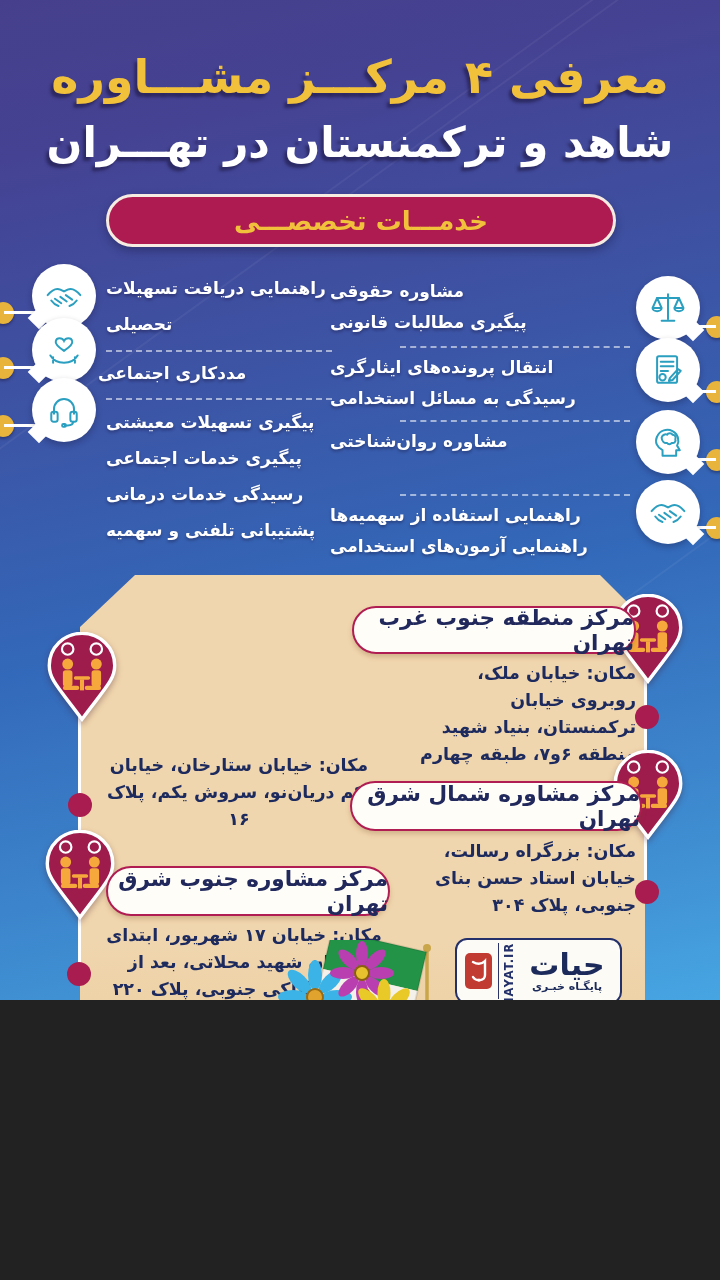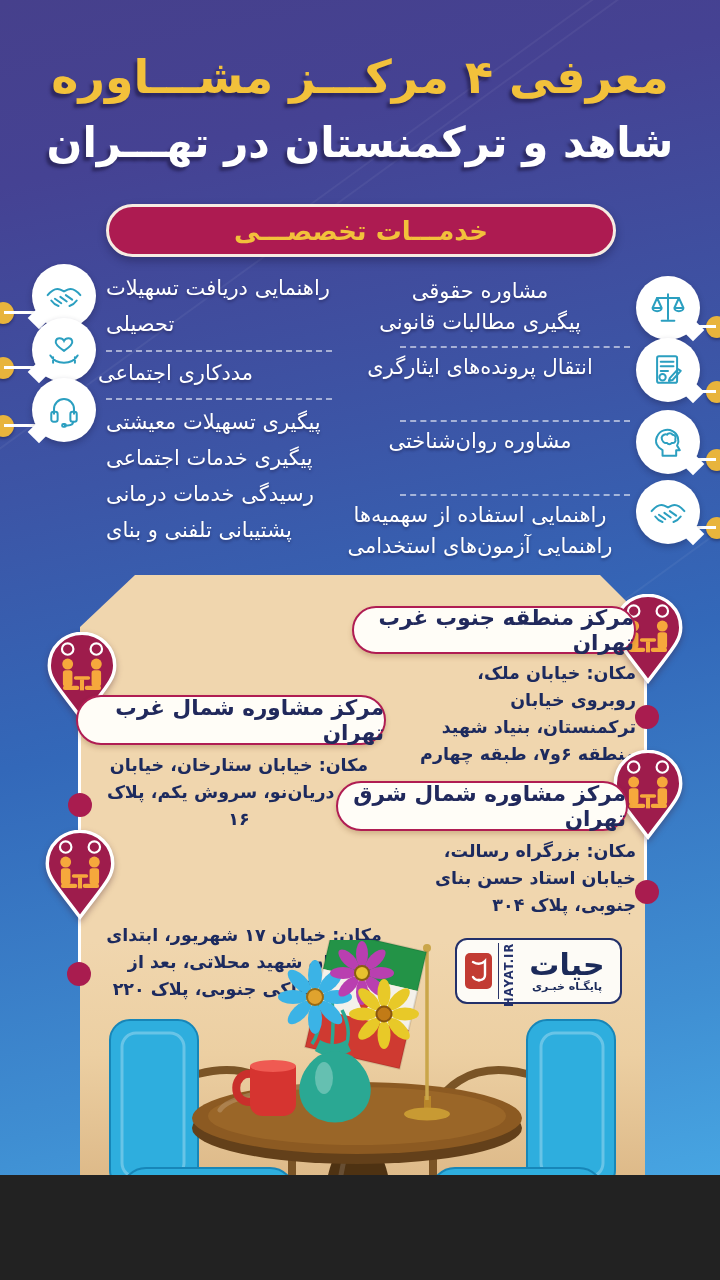--- a/index.html
+++ b/index.html
@@ -1,33 +1,33 @@
 <!DOCTYPE html>
 <html lang="fa" dir="rtl"><head>
 <meta charset="utf-8">
 <style>
   html,body{margin:0;padding:0;background:#222;}
-  .stage{position:relative;width:720px;height:1175px;overflow:hidden;
+  .stage{position:relative;width:720px;height:1000px;overflow:hidden;
          font-family:"DejaVu Sans","Liberation Sans",sans-serif;
          background:linear-gradient(168deg,#46408c 0%,#454293 14%,#3c55a6 38%,#3368b9 58%,#3f8ed2 86%,#47a5e2 100%);}
   .bg-line{position:absolute;width:1400px;height:2px;background:rgba(255,255,255,.05);transform:rotate(-36deg);transform-origin:left top;}
   .abs{position:absolute;}
   
   .title1{left:0;top:50px;width:720px;text-align:center;color:#f2c13b;font-size:46px;font-weight:800;
           text-shadow:-3px 4px 3px rgba(25,20,60,.55);letter-spacing:-1px;}
   .title2{left:0;top:118px;width:720px;text-align:center;color:#ffffff;font-size:42px;font-weight:800;
           text-shadow:-3px 4px 3px rgba(25,20,60,.55);}
-  .badge{left:106px;top:204px;width:504px;height:47px;background:#ad1b51;border:3px solid #f6ece2;border-radius:28px;
+  .badge{left:106px;top:194px;width:504px;height:47px;background:#ad1b51;border:3px solid #f6ece2;border-radius:28px;
          display:flex;align-items:center;justify-content:center;color:#f2c13b;font-size:26px;font-weight:800;
          box-shadow:0 4px 8px rgba(20,15,50,.35);}
   
-  .svc{color:#fff;font-weight:400;font-size:21px;text-shadow:0 2px 3px rgba(20,15,50,.4);}
+  .svc{color:#fff;font-weight:700;font-size:17px;text-shadow:0 2px 3px rgba(20,15,50,.4);}
   .svc div{white-space:nowrap;}
   .svc-left{text-align:left;line-height:36px;}
-  .svc-right{text-align:center;line-height:31px;}
+  .svc-right{text-align:left;line-height:31px;}
   .bubble{width:64px;height:64px;background:#fff;border-radius:50%;box-shadow:0 3px 6px rgba(20,15,50,.3);
           display:flex;align-items:center;justify-content:center;}
   .bubble:after{content:"";position:absolute;width:16px;height:16px;background:#fff;transform:rotate(45deg);bottom:2px;}
   .bubble.tl:after{left:-1px;}
   .bubble.tr:after{right:-1px;}
   .dash{border-top:2px dashed rgba(255,255,255,.55);height:0;}
   .gdot{width:22px;height:22px;border-radius:50%;background:#e8b43c;box-shadow:0 2px 3px rgba(20,15,50,.4);}
   .gline{height:3px;background:#fff;}
   
   .card{left:80px;top:575px;width:565px;height:705px;
@@ -103,21 +103,21 @@
   </div>
   <div class="abs dash" style="left:106px;top:350px;width:226px;"></div>
   <div class="abs svc svc-left" style="left:98px;top:355px;">
     <div>مددکاری اجتماعی</div>
   </div>
   <div class="abs dash" style="left:106px;top:398px;width:226px;"></div>
   <div class="abs svc svc-left" style="left:106px;top:404px;">
     <div>پیگیری تسهیلات معیشتی</div>
     <div>پیگیری خدمات اجتماعی</div>
     <div>رسیدگی خدمات درمانی</div>
-    <div>پشتیبانی تلفنی و بنای</div>
+    <div>پشتیبانی تلفنی و سهمیه</div>
   </div>
 
   <div class="abs gdot" style="left:706px;top:316px;"></div>
   <div class="abs gdot" style="left:706px;top:381px;"></div>
   <div class="abs gdot" style="left:706px;top:449px;"></div>
   <div class="abs gdot" style="left:706px;top:517px;"></div>
   <div class="abs gline" style="left:680px;top:325px;width:36px;"></div>
   <div class="abs gline" style="left:680px;top:390px;width:36px;"></div>
   <div class="abs gline" style="left:680px;top:458px;width:36px;"></div>
   <div class="abs gline" style="left:680px;top:526px;width:36px;"></div>
@@ -159,20 +159,21 @@
     </svg>
   </div>
 
   <div class="abs svc svc-right" style="left:330px;top:276px;width:300px;">
     <div>مشاوره حقوقی</div>
     <div>پیگیری مطالبات قانونی</div>
   </div>
   <div class="abs dash" style="left:400px;top:346px;width:230px;"></div>
   <div class="abs svc svc-right" style="left:330px;top:352px;width:300px;">
     <div>انتقال پرونده‌های ایثارگری</div>
+    <div>رسیدگی به مسائل استخدامی</div>
   </div>
   <div class="abs dash" style="left:400px;top:420px;width:230px;"></div>
   <div class="abs svc svc-right" style="left:330px;top:426px;width:300px;">
     <div>مشاوره روان‌شناختی</div>
   </div>
   <div class="abs dash" style="left:400px;top:494px;width:230px;"></div>
   <div class="abs svc svc-right" style="left:330px;top:500px;width:300px;">
     <div>راهنمایی استفاده از سهمیه‌ها</div>
     <div>راهنمایی آزمون‌های استخدامی</div>
   </div>
@@ -212,56 +213,56 @@
       <circle cx="15.5" cy="23.5" r="4"></circle>
         <rect x="12" y="28" width="7" height="12" rx="2"></rect>
         <rect x="12" y="39.5" width="12" height="3" rx="1.5"></rect>
       <circle cx="36.5" cy="23.5" r="4"></circle>
         <rect x="33" y="28" width="7" height="12" rx="2"></rect>
         <rect x="28" y="39.5" width="12" height="3" rx="1.5"></rect>
       <rect x="20" y="32.5" width="12" height="2.6" rx="1.3"></rect>
         <rect x="24.5" y="34.8" width="3" height="8"></rect>
     </g>
   </svg>
-  <div class="abs pill" style="left:76px;top:695px;width:306px;height:46px;">مرکز مشاوره شمال غرب تهران</div>
   <div class="abs addr" style="left:96px;top:752px;width:286px;text-align:center;">مکان: خیابان ستارخان، خیابان یکم دریان‌نو، سروش یکم، پلاک ۱۶</div>
 
   <svg class="abs pin" style="left:612px;top:750px;" width="72" height="90" viewBox="0 0 52 66">
     <path d="M26 1C12.7 1 2 11.5 2 24.5 2 35 9 41 26 64 43 41 50 35 50 24.5 50 11.5 39.3 1 26 1Z" fill="#9e1c4c" stroke="#fff" stroke-width="2.5"></path>
     <circle cx="15.5" cy="12.5" r="4.2" fill="none" stroke="#fff" stroke-width="1.6"></circle>
     <circle cx="36.5" cy="12.5" r="4.2" fill="none" stroke="#fff" stroke-width="1.6"></circle>
     <g fill="#f6a83c">
       <circle cx="15.5" cy="23.5" r="4"></circle>
         <rect x="12" y="28" width="7" height="12" rx="2"></rect>
         <rect x="12" y="39.5" width="12" height="3" rx="1.5"></rect>
       <circle cx="36.5" cy="23.5" r="4"></circle>
         <rect x="33" y="28" width="7" height="12" rx="2"></rect>
         <rect x="28" y="39.5" width="12" height="3" rx="1.5"></rect>
       <rect x="20" y="32.5" width="12" height="2.6" rx="1.3"></rect>
         <rect x="24.5" y="34.8" width="3" height="8"></rect>
     </g>
   </svg>
-  <div class="abs pill" style="left:336px;top:781px;width:288px;height:46px;">مرکز مشاوره شمال شرق تهران</div>
+  <div class="abs pill" style="left:350px;top:781px;width:288px;height:46px;">مرکز مشاوره شمال شرق تهران</div>
   <div class="abs addr" style="left:420px;top:838px;width:216px;text-align:right;">مکان: بزرگراه رسالت، خیابان استاد حسن بنای جنوبی، پلاک ۳۰۴</div>
 
   <svg class="abs pin" style="left:44px;top:830px;" width="72" height="90" viewBox="0 0 52 66">
     <path d="M26 1C12.7 1 2 11.5 2 24.5 2 35 9 41 26 64 43 41 50 35 50 24.5 50 11.5 39.3 1 26 1Z" fill="#9e1c4c" stroke="#fff" stroke-width="2.5"></path>
     <circle cx="15.5" cy="12.5" r="4.2" fill="none" stroke="#fff" stroke-width="1.6"></circle>
     <circle cx="36.5" cy="12.5" r="4.2" fill="none" stroke="#fff" stroke-width="1.6"></circle>
     <g fill="#f6a83c">
       <circle cx="15.5" cy="23.5" r="4"></circle>
         <rect x="12" y="28" width="7" height="12" rx="2"></rect>
         <rect x="12" y="39.5" width="12" height="3" rx="1.5"></rect>
       <circle cx="36.5" cy="23.5" r="4"></circle>
         <rect x="33" y="28" width="7" height="12" rx="2"></rect>
         <rect x="28" y="39.5" width="12" height="3" rx="1.5"></rect>
       <rect x="20" y="32.5" width="12" height="2.6" rx="1.3"></rect>
         <rect x="24.5" y="34.8" width="3" height="8"></rect>
     </g>
   </svg>
+  <div class="abs pill" style="left:106px;top:866px;width:280px;height:46px;">مرکز مشاوره جنوب شرق تهران</div>
   <div class="abs addr" style="left:98px;top:922px;width:292px;text-align:center;">مکان: خیابان ۱۷ شهریور، ابتدای اتوبان شهید محلاتی، بعد از خیابان گیلکی جنوبی، پلاک ۲۲۰</div>
 
   <div class="abs logo">
     <div style="flex:1;">
       <div class="logo-name">حیات</div>
       <div class="logo-tag">پایگـاه خبـری</div>
     </div>
     <div class="logo-site">HAYAT.IR</div>
     <div class="logo-red">
       <svg width="18" height="26" viewBox="0 0 18 26">

